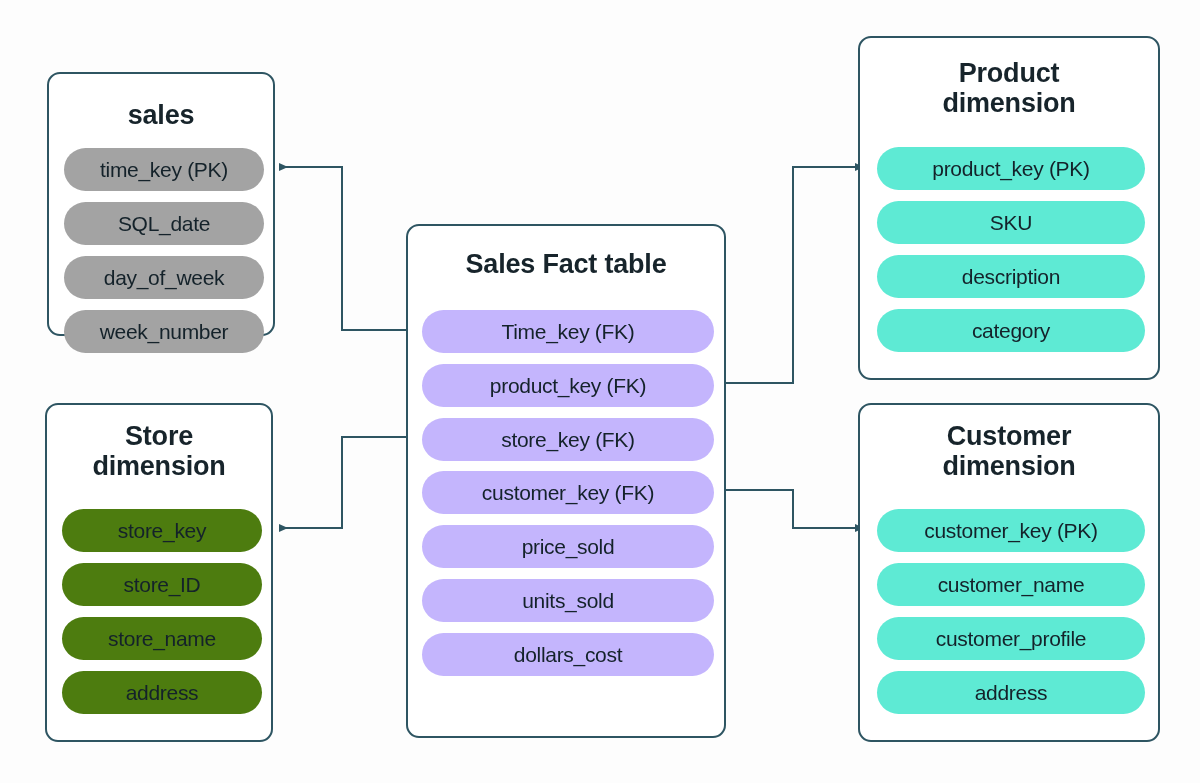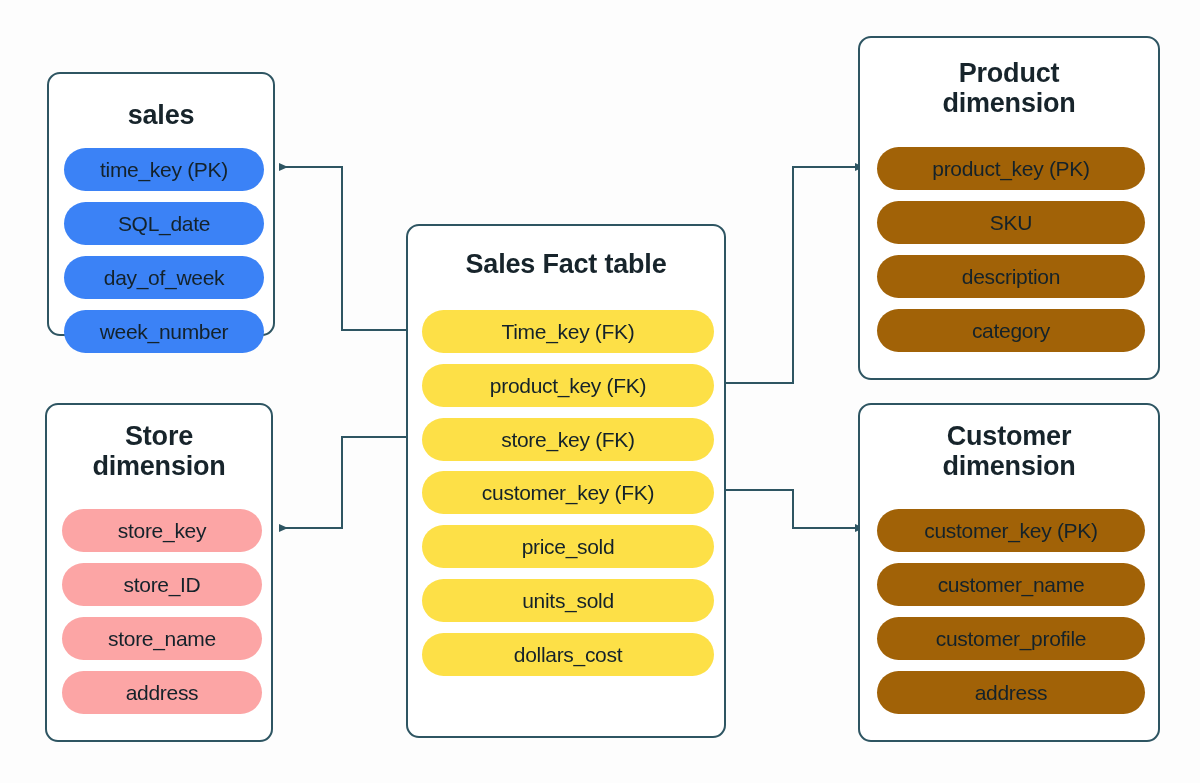--- a/index.html
+++ b/index.html
@@ -50,24 +50,24 @@
     height: 43px;
     border-radius: 22px;
     display: flex;
     align-items: center;
     justify-content: center;
     font-size: 21px;
     color: #14222a;
     letter-spacing: -0.3px;
     white-space: nowrap;
   }
-  .pill-red    { background: #3b82f6; }
-  .pill-blue   { background: #fde047; }
-  .pill-green  { background: #fca5a5; }
-  .pill-purple { background: #a16207; }
+  .pill-red    { background: #a3a3a3; }
+  .pill-blue   { background: #c4b5fd; }
+  .pill-green  { background: #4d7c0f; }
+  .pill-purple { background: #5eead4; }
 </style>
 </head>
 <body>
 
 <div id="diagram">
 
   <svg id="connectors" viewBox="0 0 1200 783">
     <defs>
       <marker id="arrow-left" markerWidth="10" markerHeight="10" refX="9" refY="4" orient="auto" markerUnits="userSpaceOnUse">
         <path d="M9,0 L9,8 L0,4 Z" fill="#2e5562"></path>

